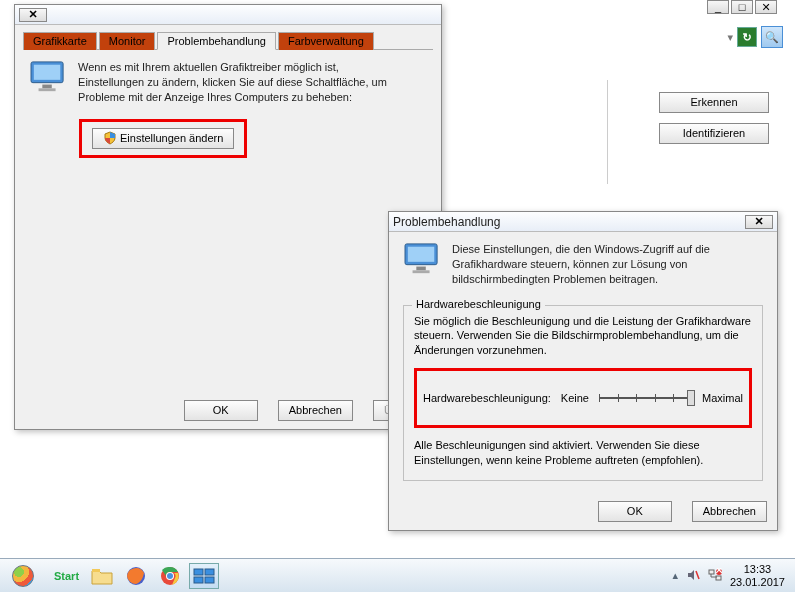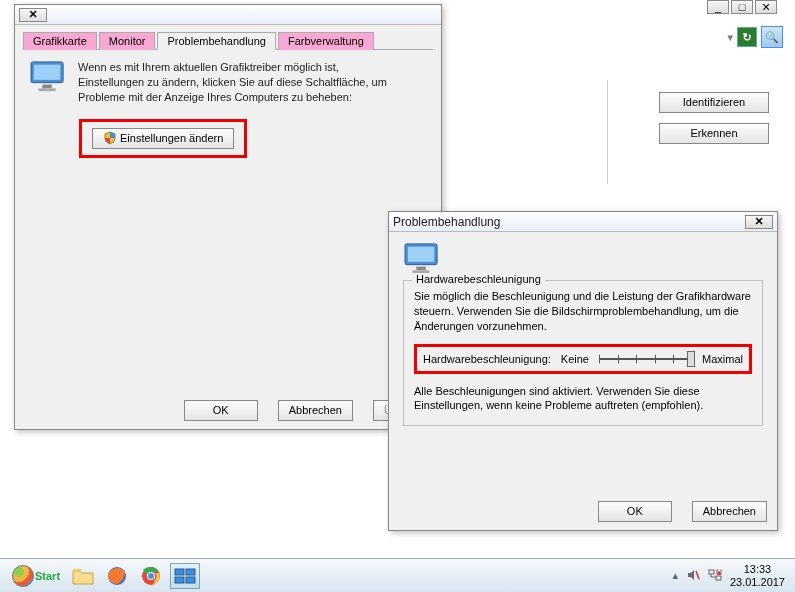--- a/index.html
+++ b/index.html
@@ -2,50 +2,50 @@
 <html><head>
 <meta charset="utf-8">
 <style>
 *{box-sizing:border-box;margin:0;padding:0;font-family:"Segoe UI",Tahoma,sans-serif;font-size:11px}
 body{background:#fff;width:795px;height:592px;position:relative;overflow:hidden}
 .window{position:absolute;background:#f0f0f0;border:1px solid #888;box-shadow:2px 2px 6px rgba(0,0,0,.25)}
 .titlebar{height:20px;background:linear-gradient(#fdfeff,#e8eef7);border-bottom:1px solid #bbb;display:flex;align-items:center;padding:0 4px}
 .titlebar .title{flex:1;font-size:12px;color:#222}
 .closebtn{width:28px;height:14px;border:1px solid #888;background:linear-gradient(#f7f7f7,#ddd);display:flex;align-items:center;justify-content:center;font-weight:bold;cursor:pointer}
 .tabrow{display:flex;margin:6px 8px 0 8px;border-bottom:1px solid #aaa}
-.tab{padding:2px 9px;border:1px solid #aaa;border-bottom:none;background:#f9a8d4;margin-right:2px;position:relative;top:1px;cursor:pointer}
+.tab{padding:2px 9px;border:1px solid #aaa;border-bottom:none;background:#c2410c;margin-right:2px;position:relative;top:1px;cursor:pointer}
 .tab.active{background:#f0f0f0;border-bottom:1px solid #f0f0f0}
 .panel{padding:10px 14px}
 .monitor-icon{width:38px;height:34px;display:inline-block;vertical-align:top;margin-right:8px}
 .monitor-icon svg{width:100%;height:100%}
 .desc{display:inline-block;width:310px;vertical-align:top;line-height:1.35;color:#222}
 .btn{display:inline-block;min-width:74px;height:21px;line-height:19px;text-align:center;border:1px solid #888;background:linear-gradient(#fdfdfd,#e4e4e4);padding:0 10px;cursor:pointer}
 .btn.disabled{color:#999}
 .red-box{border:3px solid #e00;padding:6px 10px;display:inline-block}
 .dlg-btns{position:absolute;bottom:8px;right:10px;display:flex;gap:20px}
-.fieldset{border:1px solid #c0c0c0;margin-top:4px;padding:8px 10px 12px 10px;position:relative}
+.fieldset{border:1px solid #c0c0c0;margin-top:18px;padding:8px 10px 12px 10px;position:relative}
 .fieldset .legend{position:absolute;top:-8px;left:8px;background:#f0f0f0;padding:0 4px}
 .slider-row{display:flex;align-items:center;gap:10px;margin:10px 0}
 .slider-track{flex:1;height:2px;background:#555;position:relative}
 .slider-track .tick{position:absolute;top:-3px;width:1px;height:8px;background:#555}
 .slider-thumb{position:absolute;right:-3px;top:-7px;width:8px;height:16px;background:#ddd;border:1px solid #666}
 
 .topctrl{position:absolute;top:0;right:18px;display:flex;gap:2px}
 .topctrl div{width:22px;height:14px;border:1px solid #888;background:linear-gradient(#f7f7f7,#ddd);display:flex;align-items:center;justify-content:center;cursor:pointer}
 
 .navrow{position:absolute;top:26px;right:12px;display:flex;align-items:center;gap:4px}
 .navsep{color:#777}
 .refresh{width:20px;height:20px;border:1px solid #6a9;background:#2a7c2e;display:flex;align-items:center;justify-content:center;color:#fff;font-weight:bold}
 .search{width:210px;height:22px;border:1px solid #aaa;padding:2px 6px;color:#888;font-style:italic;background:#fff}
 .searchbtn{width:22px;height:22px;border:1px solid #4a8fd6;background:linear-gradient(#cfe6fb,#9fc9ef);display:flex;align-items:center;justify-content:center}
 
 .detectbox{position:absolute;top:80px;right:18px;width:170px;border-left:1px solid #ccc;padding:12px 8px 40px 22px;display:flex;flex-direction:column;gap:10px;align-items:flex-end}
 
 .taskbar{position:absolute;left:0;right:0;bottom:0;height:34px;background:linear-gradient(#f6f9fc,#d7e4ef);border-top:1px solid #9ab;display:flex;align-items:center;padding:0 6px}
-.start{display:flex;align-items:center;gap:1px;padding:2px 6px;cursor:pointer}
+.start{display:flex;align-items:center;gap:20px;padding:2px 6px;cursor:pointer}
 .orb{width:22px;height:22px;border-radius:50%;background:radial-gradient(circle at 30% 30%,#8fd04a 0 25%,#f4b63e 25% 50%,#ef5a3a 50% 75%,#3aa0e8 75% 100%);border:1px solid #678}
 .tbicon{width:30px;height:26px;display:flex;align-items:center;justify-content:center;margin:0 2px;cursor:pointer}
 .tbicon.active{border:1px solid #7aa;background:linear-gradient(#e3f0fb,#c4ddf2)}
 .tray{margin-left:auto;display:flex;align-items:center;gap:8px;padding-right:4px}
 .clock{text-align:center;line-height:1.1}
 .shield{width:14px;height:14px}
 </style>
 </head>
 <body>
 
@@ -55,22 +55,22 @@
   <div>✕</div>
 </div>
 <div class="navrow">
   <span class="navsep">▾</span>
   <div class="refresh">↻</div>
   <div class="searchbtn">
     <span>🔍</span>
   </div>
 </div>
 <div class="detectbox">
+  <div class="btn" style="width:110px">Erkennen</div>
   <div class="btn" style="width:110px">Identifizieren</div>
-  <div class="btn" style="width:110px">Erkennen</div>
 </div>
 
 <div class="window" style="left:14px;top:4px;width:428px;height:426px">
   <div class="titlebar">
     <div class="closebtn">✕</div>
   </div>
   <div class="tabrow">
     <div class="tab">Grafikkarte</div>
     <div class="tab">Monitor</div>
     <div class="tab active">Problembehandlung</div>
@@ -112,26 +112,27 @@
   </div>
   <div class="panel">
     <span class="monitor-icon">
       <svg viewBox="0 0 40 36">
           <rect x="2" y="2" width="34" height="22" rx="2" fill="#4a8fd6" stroke="#2a5a8a"></rect>
           <rect x="5" y="5" width="28" height="16" fill="#9fd0f7"></rect>
           <rect x="14" y="26" width="10" height="4" fill="#888"></rect>
           <rect x="10" y="30" width="18" height="3" fill="#aaa"></rect>
         </svg>
     </span>
+    <span class="desc" style="width:300px">Diese Einstellungen, die den Windows-Zugriff auf die Grafikhardware steuern, können zur Lösung von bildschirmbedingten Problemen beitragen.</span>
 
     <div class="fieldset">
       <span class="legend">Hardwarebeschleunigung</span>
       <div style="line-height:1.35">Sie möglich die Beschleunigung und die Leistung der Grafikhardware steuern. Verwenden Sie die Bildschirmproblembehandlung, um die Änderungen vorzunehmen.</div>
 
-      <div class="red-box" style="display:block;margin-top:10px;padding:4px 6px">
+      <div class="red-box" style="display:block;margin-top:10px;padding:19px 6px">
         <div class="slider-row" style="margin:2px 0">
           <span>Hardwarebeschleunigung:</span>
           <span>Keine</span>
           <div class="slider-track">
             <div class="tick" style="left:0%"></div>
               <div class="tick" style="left:20%"></div>
               <div class="tick" style="left:40%"></div>
               <div class="tick" style="left:60%"></div>
               <div class="tick" style="left:80%"></div>
               <div class="tick" style="left:100%"></div>

